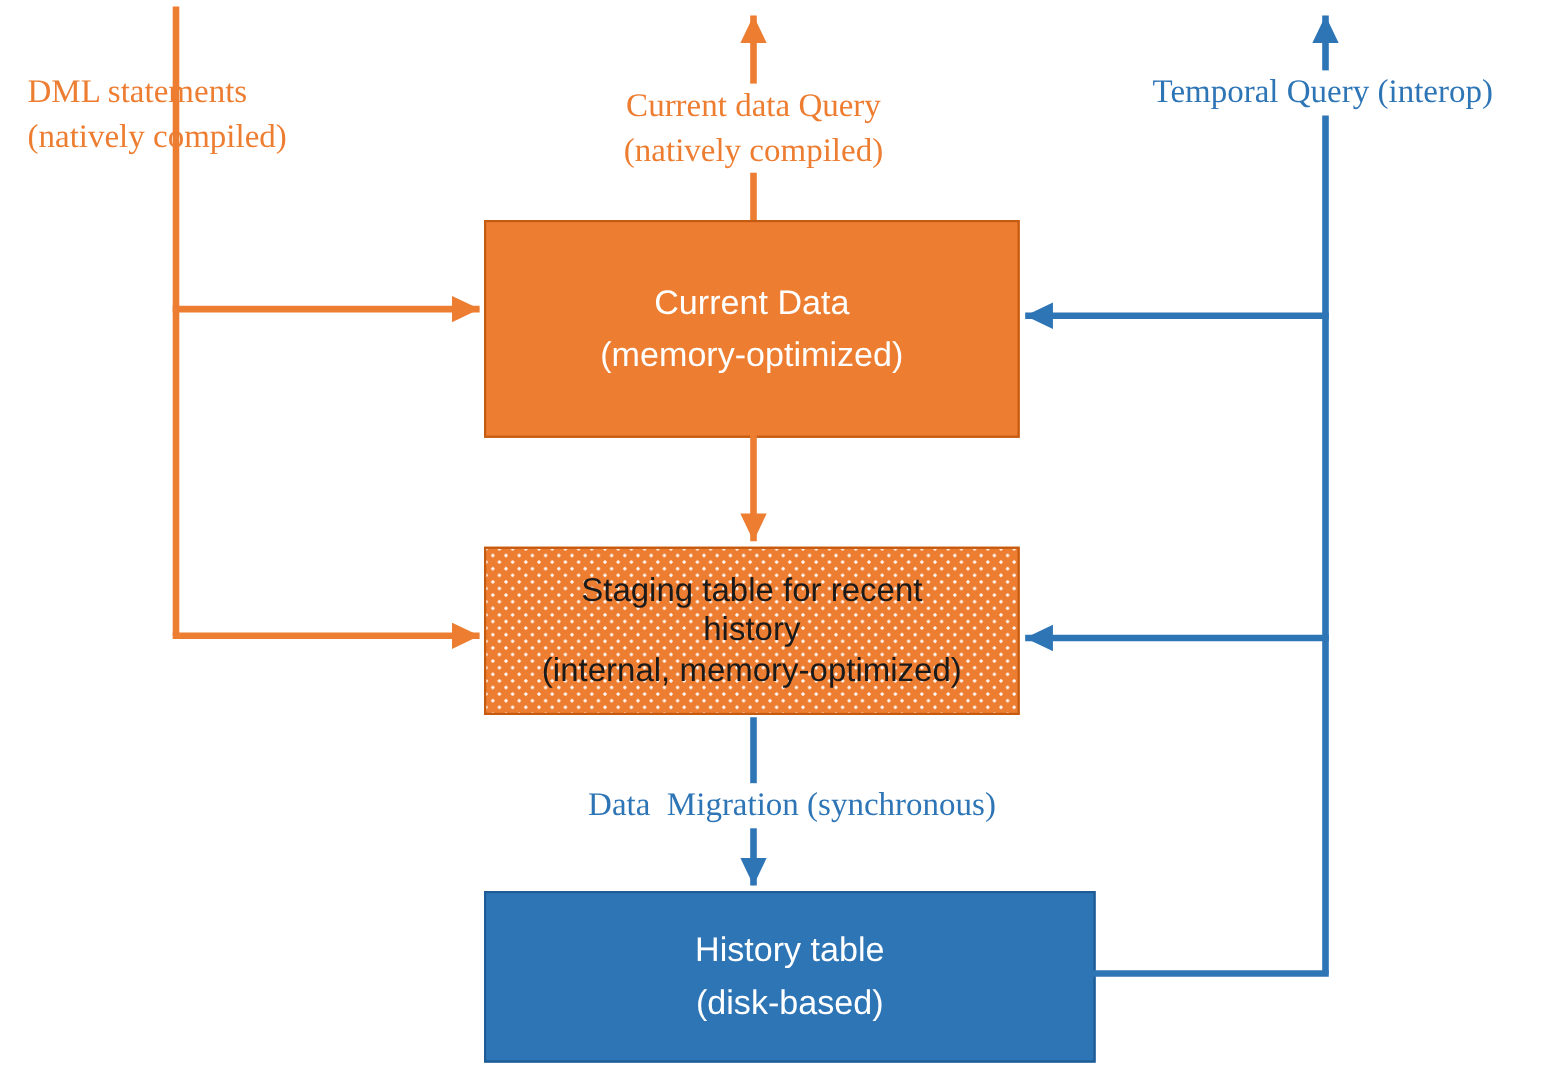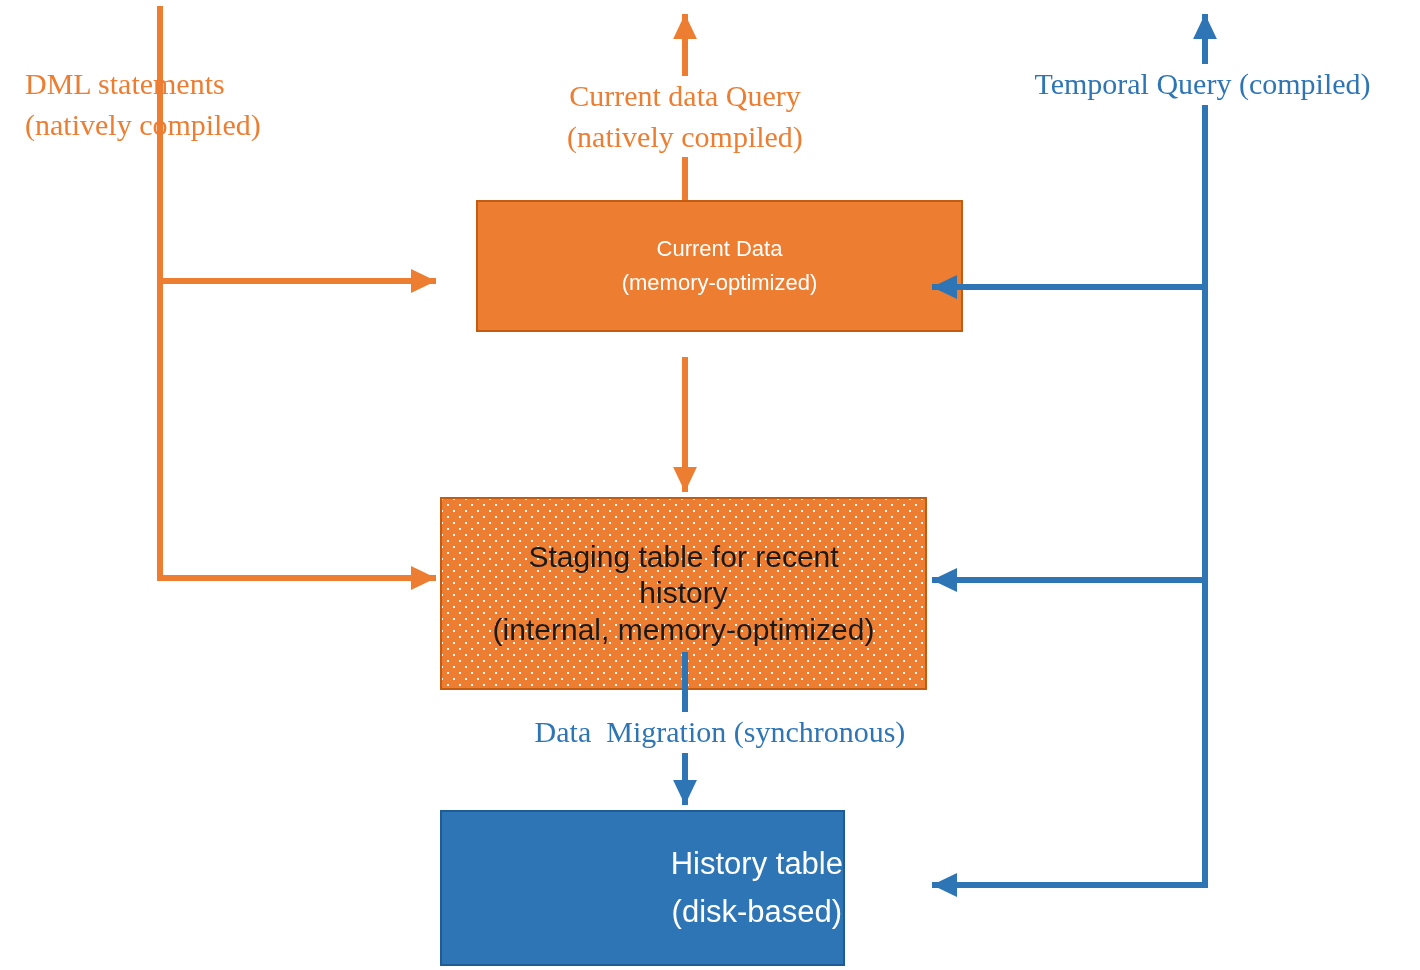--- a/index.html
+++ b/index.html
@@ -19,41 +19,41 @@
   .canvas svg.wires{position:absolute;left:0;top:0;z-index:2;}
   .node{
     position:absolute;
     box-sizing:border-box;
     display:flex;align-items:center;justify-content:center;
     text-align:center;
     white-space:pre-line;
     z-index:1;
   }
   .node-current{
-    left:440px;top:200px;width:487px;height:132px;
+    left:440px;top:200px;width:487px;height:198px;
     background:var(--orange);
     border:2px solid var(--orange_dark);
-    color:#fff;font-size:22px;line-height:1.55;margin-left:36px;
+    color:#fff;font-size:31px;line-height:1.55;
   }
   .node-staging{
-    left:440px;top:497px;width:487px;height:193px;
+    left:440px;top:497px;width:487px;height:153px;
     background-color:var(--orange);
     background-image:
       radial-gradient(rgba(255,255,255,.95) 1.3px, rgba(255,255,255,0) 1.5px),
       radial-gradient(rgba(255,255,255,.95) 1.3px, rgba(255,255,255,0) 1.5px);
     background-size:12px 12px;
     background-position:0 0, 6px 6px;
     border:2px solid var(--orange_dark);
     color:#1a1a1a;font-size:30px;line-height:1.22;
   }
   .node-history{
-    left:440px;top:810px;width:405px;height:156px;
+    left:440px;top:810px;width:556px;height:156px;
     background:var(--blue);
     border:2px solid var(--blue_dark);
-    color:#fff;font-size:31px;line-height:1.55;justify-content:flex-end;
+    color:#fff;font-size:31px;line-height:1.55;
   }
   .lbl{
     position:absolute;
     z-index:3;
     white-space:pre-wrap;
     font-size:30px;
     line-height:1.35;
     font-family:Liberation Serif, serif;
   }
   .lbl-orange{color:var(--orange);}
@@ -121,18 +121,18 @@
 
     <path class="wire stroke-blue" d="M1208 885 H932" marker-end="url(#arrow-blue)"></path>
   </svg>
 
   <div class="lbl lbl-orange lbl-dml">DML statements
 (natively compiled)</div>
 
   <div class="lbl lbl-orange lbl-masked lbl-current-query">Current data Query
 (natively compiled)</div>
 
-  <div class="lbl lbl-blue lbl-masked lbl-temporal">Temporal Query (compiled)</div>
+  <div class="lbl lbl-blue lbl-masked lbl-temporal">Temporal Query (interop)</div>
 
 
   <div class="lbl lbl-blue lbl-masked lbl-data-migration">Data  Migration (synchronous)</div>
 
 </div>
 
 </body></html>

